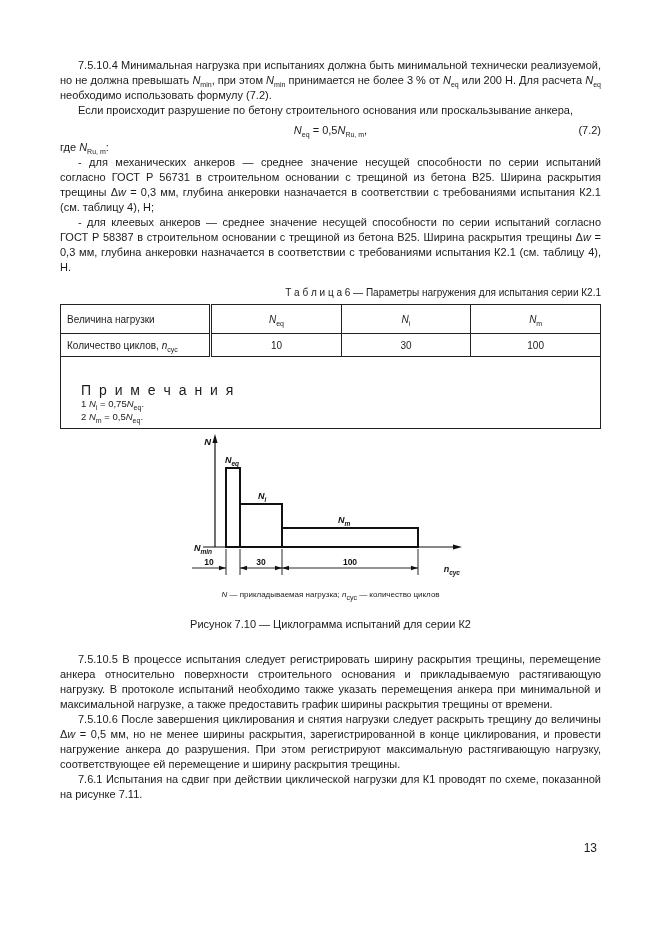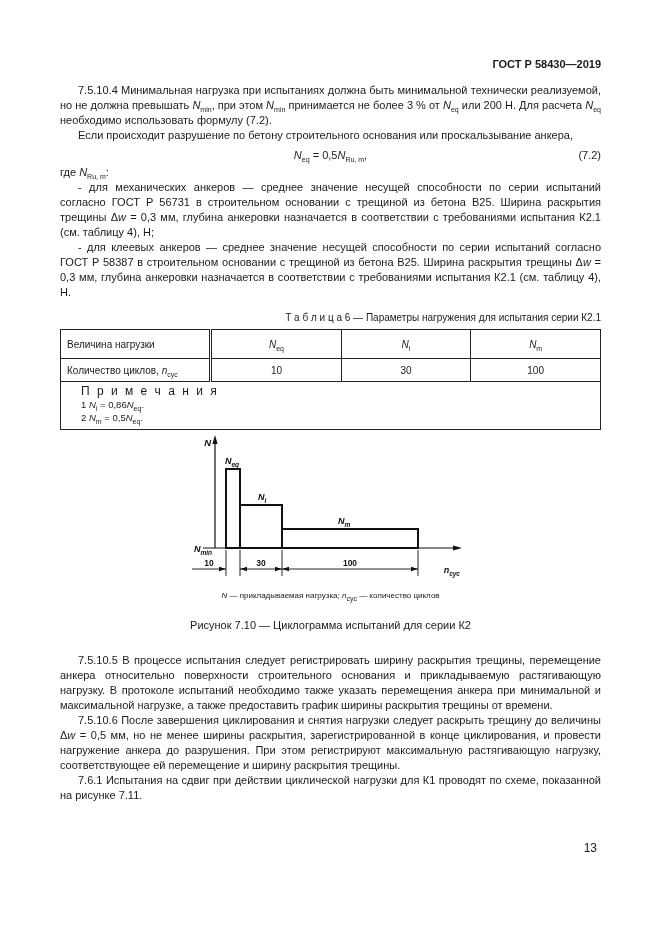--- a/index.html
+++ b/index.html
@@ -27,36 +27,35 @@
   .formula-center{text-align:center;font-size:11px;line-height:15px;}
   .formula-num{position:absolute;right:0;top:0;font-size:11px;line-height:15px;}
   .tbl-caption{font-size:10px;line-height:13px;margin:11px 0 5px 0;text-align:right;}
   table.gt{border-collapse:collapse;width:100%;table-layout:fixed;border-radius:25px;}
   table.gt td{border:1px solid #222;font-size:10px;padding:2px 6px;vertical-align:middle;}
   table.gt .c0{width:28%;border-right:3px double #222;text-align:left;}
   table.gt .cv{width:24%;text-align:center;}
   table.gt tr.hrow td{height:24px;}
   table.gt tr.drow td{height:18px;}
   table.gt td.notes{padding:3px 8px 5px 20px;}
-  .notes-title{font-size:12px;line-height:13px;letter-spacing:2px;}
+  .notes-title{font-size:14px;line-height:13px;letter-spacing:2px;margin-top:24px;}
   .note-line{font-size:9.5px;line-height:13px;text-align:left;}
   .fig-wrap{margin:3px 0 0 110px;width:300px;height:150px;}
   svg text{font-family:"Liberation Sans",sans-serif;fill:#111;}
   .fig-note{text-align:center;font-size:8px;line-height:11px;margin-top:7px;}
   .fig-caption{text-align:center;font-size:11px;line-height:13px;margin-top:18px;}
   .p-after-fig{margin-top:21px;}
   .sec-head{font-weight:bold;font-size:11px;line-height:15px;margin:13px 0 10px 0;text-indent:18px;text-align:left;}
   .page-num{position:absolute;top:841px;right:64px;font-size:12px;}
 </style>
 </head>
 <body>
 
 <div class="page">
 
-  <div class="doc-header">ГОСТ Р 58430—2019</div>
 
   <p class="ind"><span>7.5.10.4 Минимальная нагрузка при испытаниях должна быть минимальной технически реализуемой, но не должна превышать </span><span class="it">N</span><sub>min</sub><span>, при этом </span><span class="it">N</span><sub>min</sub><span> принимается не более 3 % от </span><span class="it">N</span><sub>eq</sub><span> или 200 Н. Для расчета </span><span class="it">N</span><sub>eq</sub><span> необходимо использовать формулу (7.2).</span></p>
   <p class="ind"><span>Если происходит разрушение по бетону строительного основания или проскальзывание анкера,</span></p>
 
   <div class="formula-row">
     <div class="formula-center"><span class="it">N</span><sub>eq</sub><span> = 0,5</span><span class="it">N</span><sub>Ru, m</sub><span>,</span></div>
     <div class="formula-num">(7.2)</div>
   </div>
 
   <p><span>где </span><span class="it">N</span><sub>Ru, m</sub><span>:</span></p>
@@ -75,21 +74,21 @@
       </tr>
       <tr class="drow">
         <td class="c0"><span>Количество циклов, </span><span class="it">n</span><sub>cyc</sub></td>
         <td class="cv">10</td>
         <td class="cv">30</td>
         <td class="cv">100</td>
       </tr>
       <tr>
         <td class="notes" colspan="4">
           <div class="notes-title">П р и м е ч а н и я</div>
-          <div class="note-line"><span>1 </span><span class="it">N</span><sub>i</sub><span> = 0,86</span><span class="it">N</span><sub>eq</sub><span>.</span></div>
+          <div class="note-line"><span>1 </span><span class="it">N</span><sub>i</sub><span> = 0,75</span><span class="it">N</span><sub>eq</sub><span>.</span></div>
           <div class="note-line"><span>2 </span><span class="it">N</span><sub>m</sub><span> = 0,5</span><span class="it">N</span><sub>eq</sub><span>.</span></div>
         </td>
       </tr>
     </tbody>
   </table>
 
   <div class="fig-wrap">
     <svg viewBox="0 0 300 150" width="300" height="150">
 
       <rect x="56" y="36" width="14" height="79" fill="#fff" stroke="#111" stroke-width="2"></rect>

